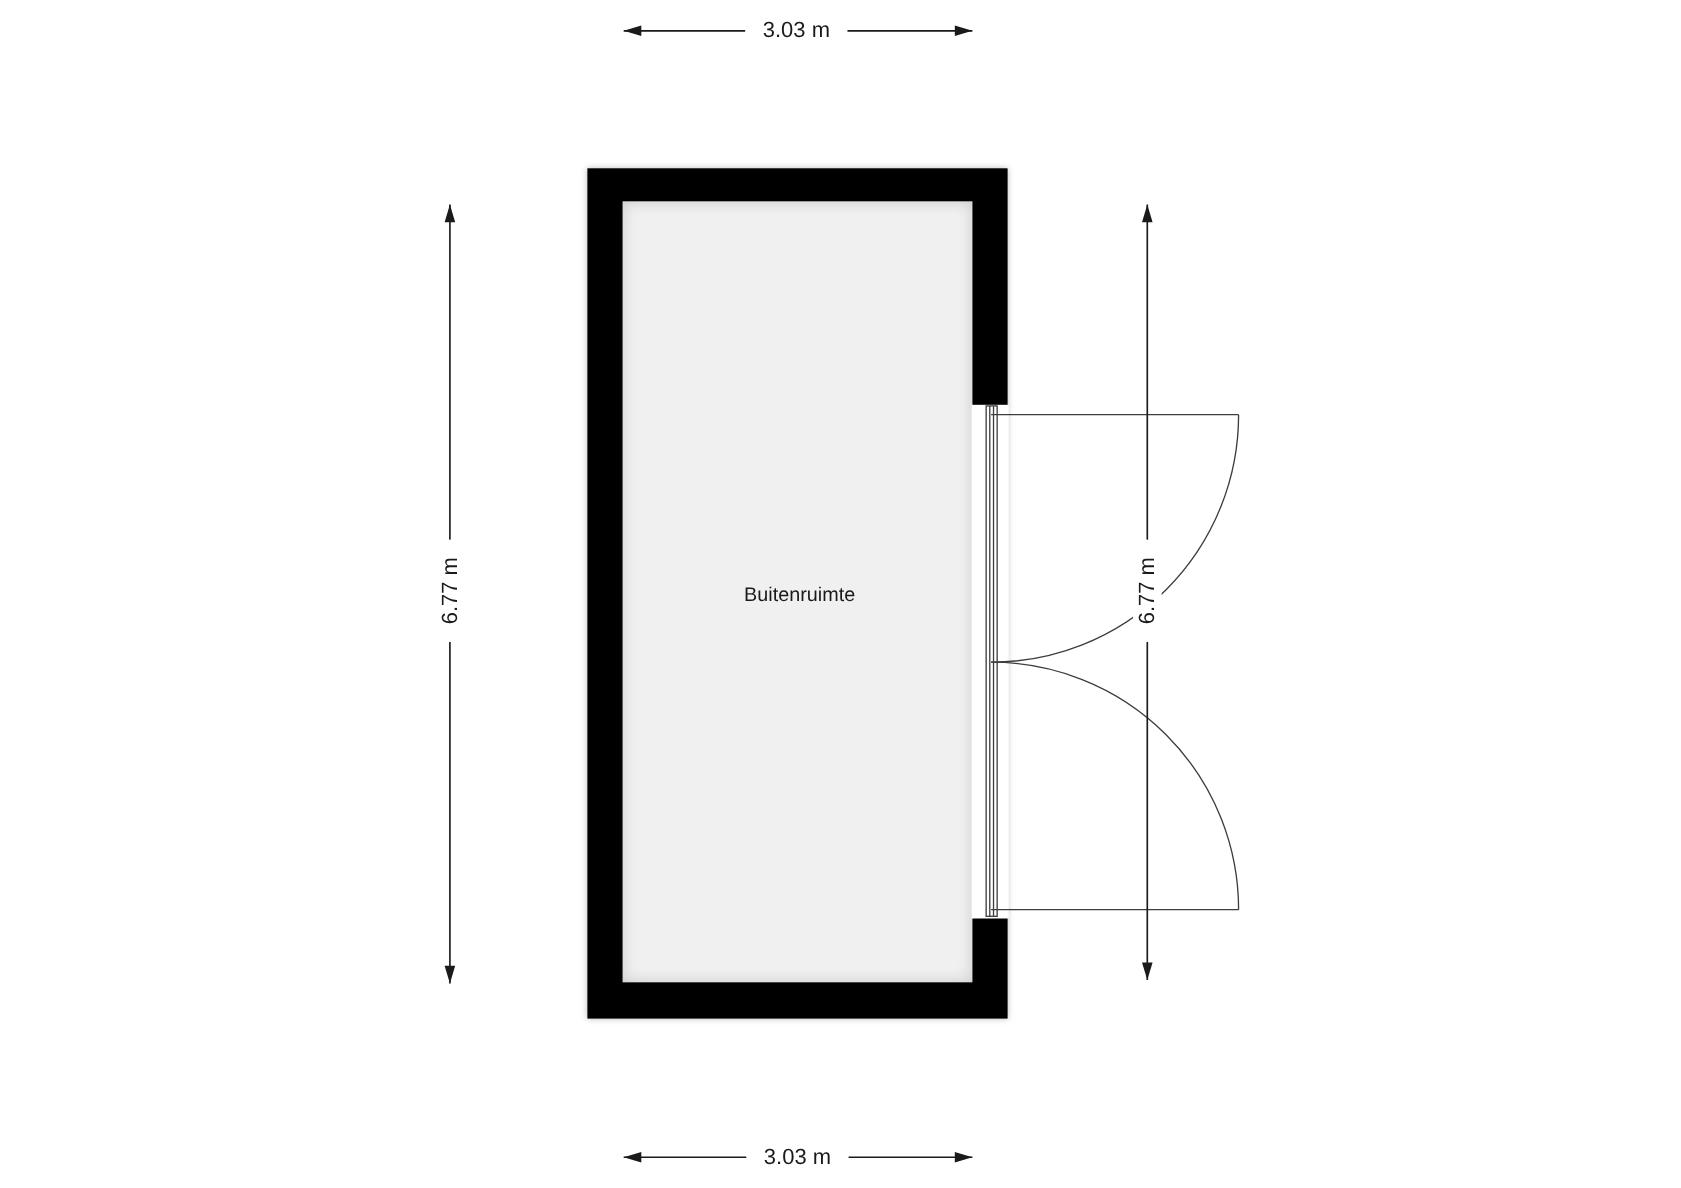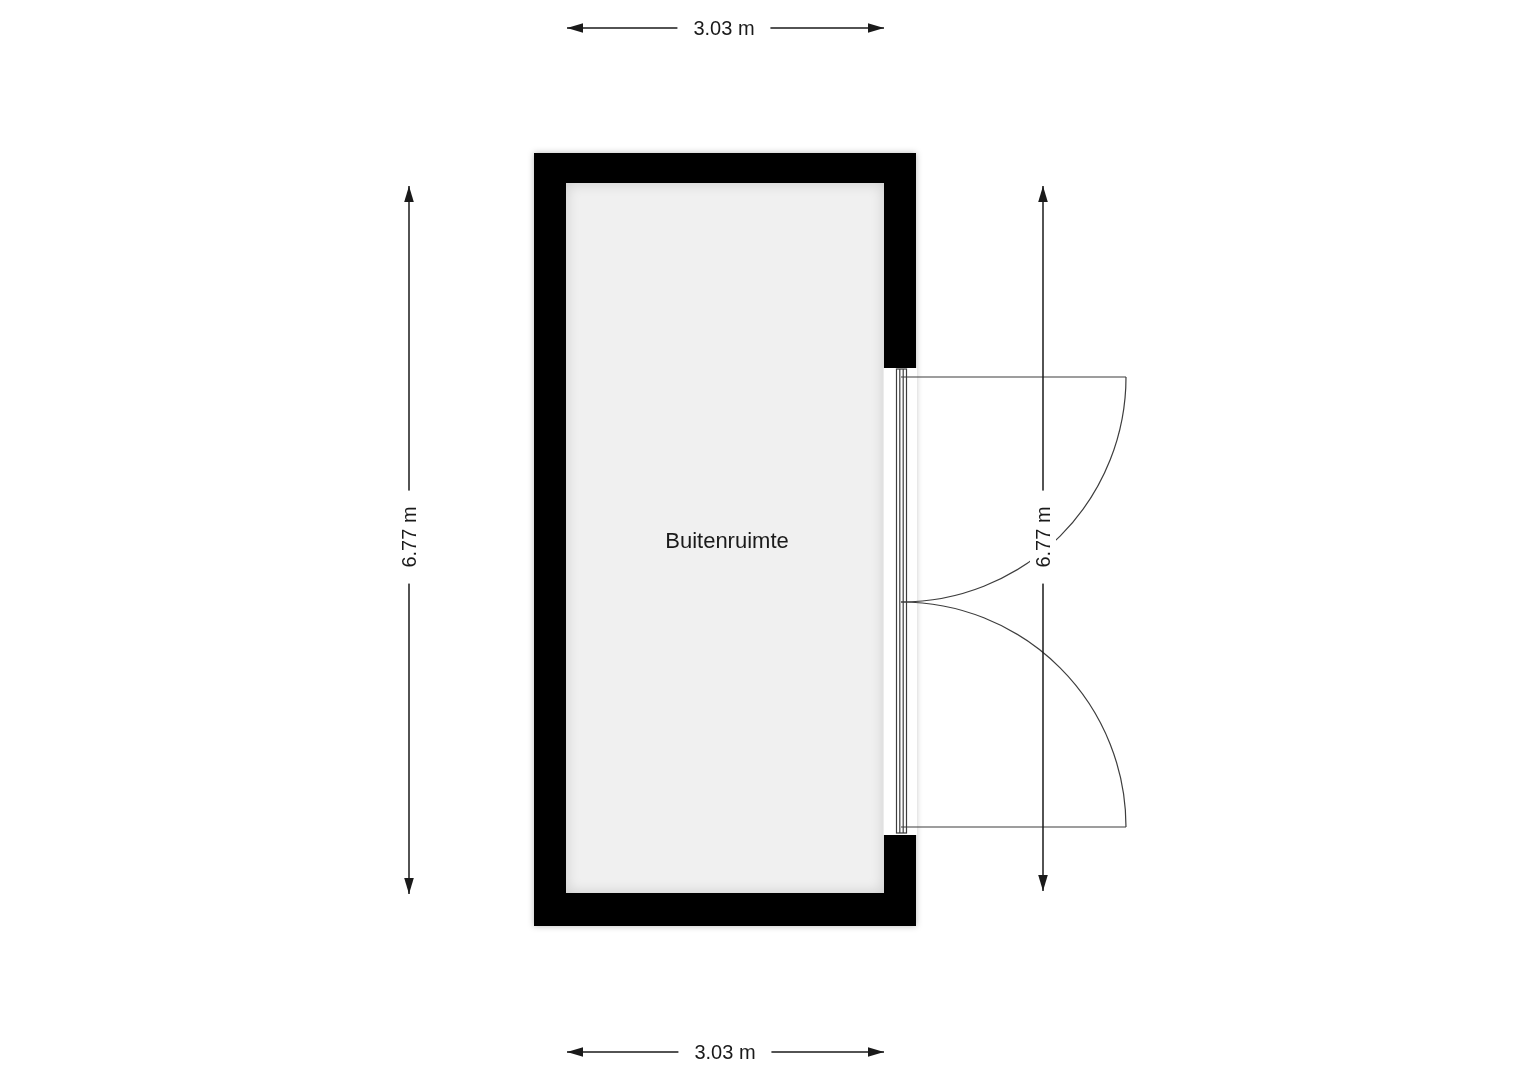--- a/index.html
+++ b/index.html
@@ -42,21 +42,21 @@
     background: var(--background);
     padding: 0 16px;
     white-space: nowrap;
     line-height: 26px;
   }
   .dim-h { transform: translate(-50%, -50%); }
   .dim-v { transform: translate(-50%, -50%) rotate(-90deg); }
 
   .room-label {
     position: absolute;
-    font-size: 22px;
+    font-size: 18px;
     color: var(--text);
     white-space: nowrap;
     transform: translate(-50%, -50%);
   }
 </style>
 </head>
 <body>
 
 <div class="canvas">
 

